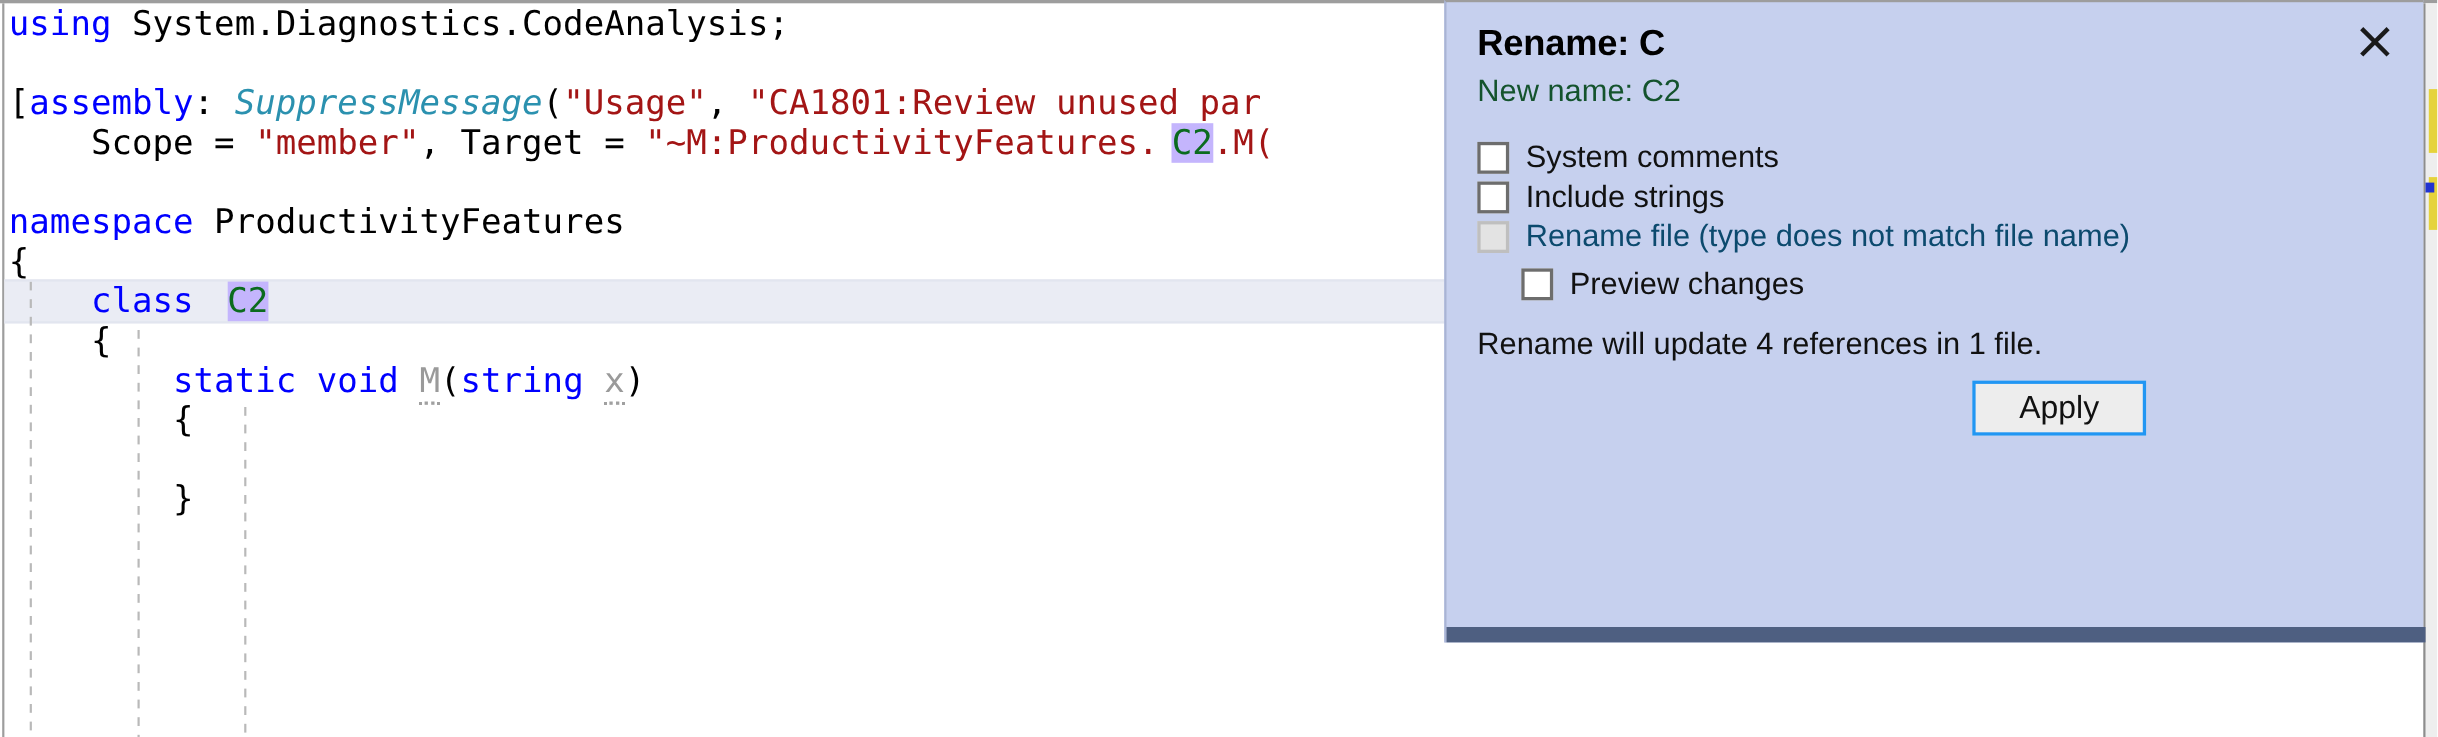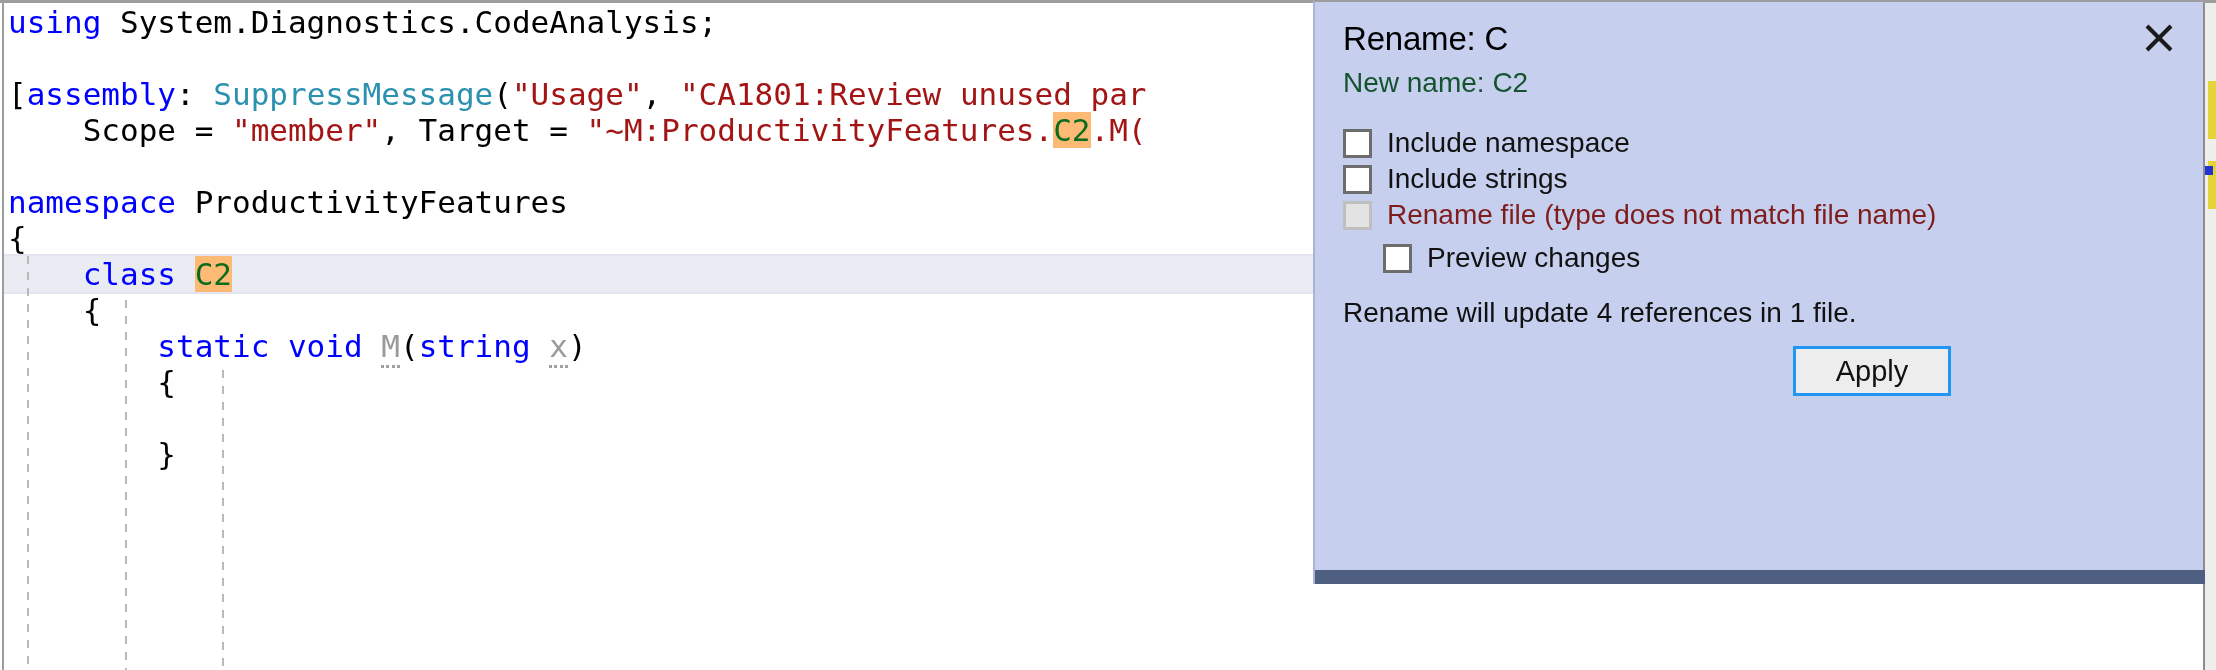--- a/index.html
+++ b/index.html
@@ -70,27 +70,28 @@
   .indent-guide {
     position: absolute;
     width: 2px;
     background-image: linear-gradient(to bottom,
       #b9b9b9 0px, #b9b9b9 8px, transparent 8px, transparent 16px);
     background-size: 2px 16px;
   }
 
   
   .kw      { color: #0000ff; }
-  .type    { color: #2b91af; }
+  .type    { color: #2b91af; font-style: italic; }
   .str     { color: #a31515; }
   .plain   { color: #000000; }
   .unused  { color: #9a9a9a; }
   .hl-rename {
-    background: #fdba74;
+    background: #c4b5fd;
     color: #0b6b1e;
+    margin-left: 12px;
   }
   .unused-dots {
     border-bottom: 3px dotted #a0a0a0;
     padding-bottom: 1px;
   }
 
   
   #scroll-margin {
     position: absolute;
     right: 0; top: 3px;
@@ -126,21 +127,21 @@
     position: absolute;
     left: 0; bottom: 0;
     width: 890px; height: 14px;
     background: #4e5f81;
   }
 
   #dialog-title {
     position: absolute;
     left: 28px; top: 18px;
     font-size: 33px;
-    font-weight: normal;
+    font-weight: bold;
     color: #000000;
     letter-spacing: -0.2px;
   }
   #close-button {
     position: absolute;
     right: 22px; top: 14px;
     width: 44px; height: 44px;
     display: flex; align-items: center; justify-content: center;
     cursor: pointer;
   }
@@ -169,21 +170,21 @@
   .cbox.disabled {
     border-color: #bfbfbf;
     background: #e3e3e3;
   }
   .check-label {
     margin-left: 15px;
     font-size: 28px;
     color: #111111;
     white-space: nowrap;
   }
-  .check-label.disabled { color: #7f1d1d; }
+  .check-label.disabled { color: #0c4a6e; }
 
   #summary-text {
     position: absolute;
     left: 28px; top: 295px;
     font-size: 28px;
     color: #111111;
   }
 
   #apply-button {
     position: absolute;
@@ -236,21 +237,21 @@
         <line x1="5" y1="5" x2="29" y2="29" stroke="#1a1a1a" stroke-width="4"></line>
         <line x1="29" y1="5" x2="5" y2="29" stroke="#1a1a1a" stroke-width="4"></line>
       </svg>
     </div>
 
     <div id="new-name-row">New name: C2</div>
 
     <div id="checkbox-group">
         <div class="check-row" style="top: 124px;">
           <div class="cbox"></div>
-          <div class="check-label">Include namespace</div>
+          <div class="check-label">System comments</div>
         </div>
         <div class="check-row" style="top: 160px;">
           <div class="cbox"></div>
           <div class="check-label">Include strings</div>
         </div>
         <div class="check-row" style="top: 196px;">
           <div class="cbox disabled"></div>
           <div class="check-label disabled">Rename file (type does not match file name)</div>
         </div>
         <div class="check-row" style="top: 239px; margin-left: 40px;">

